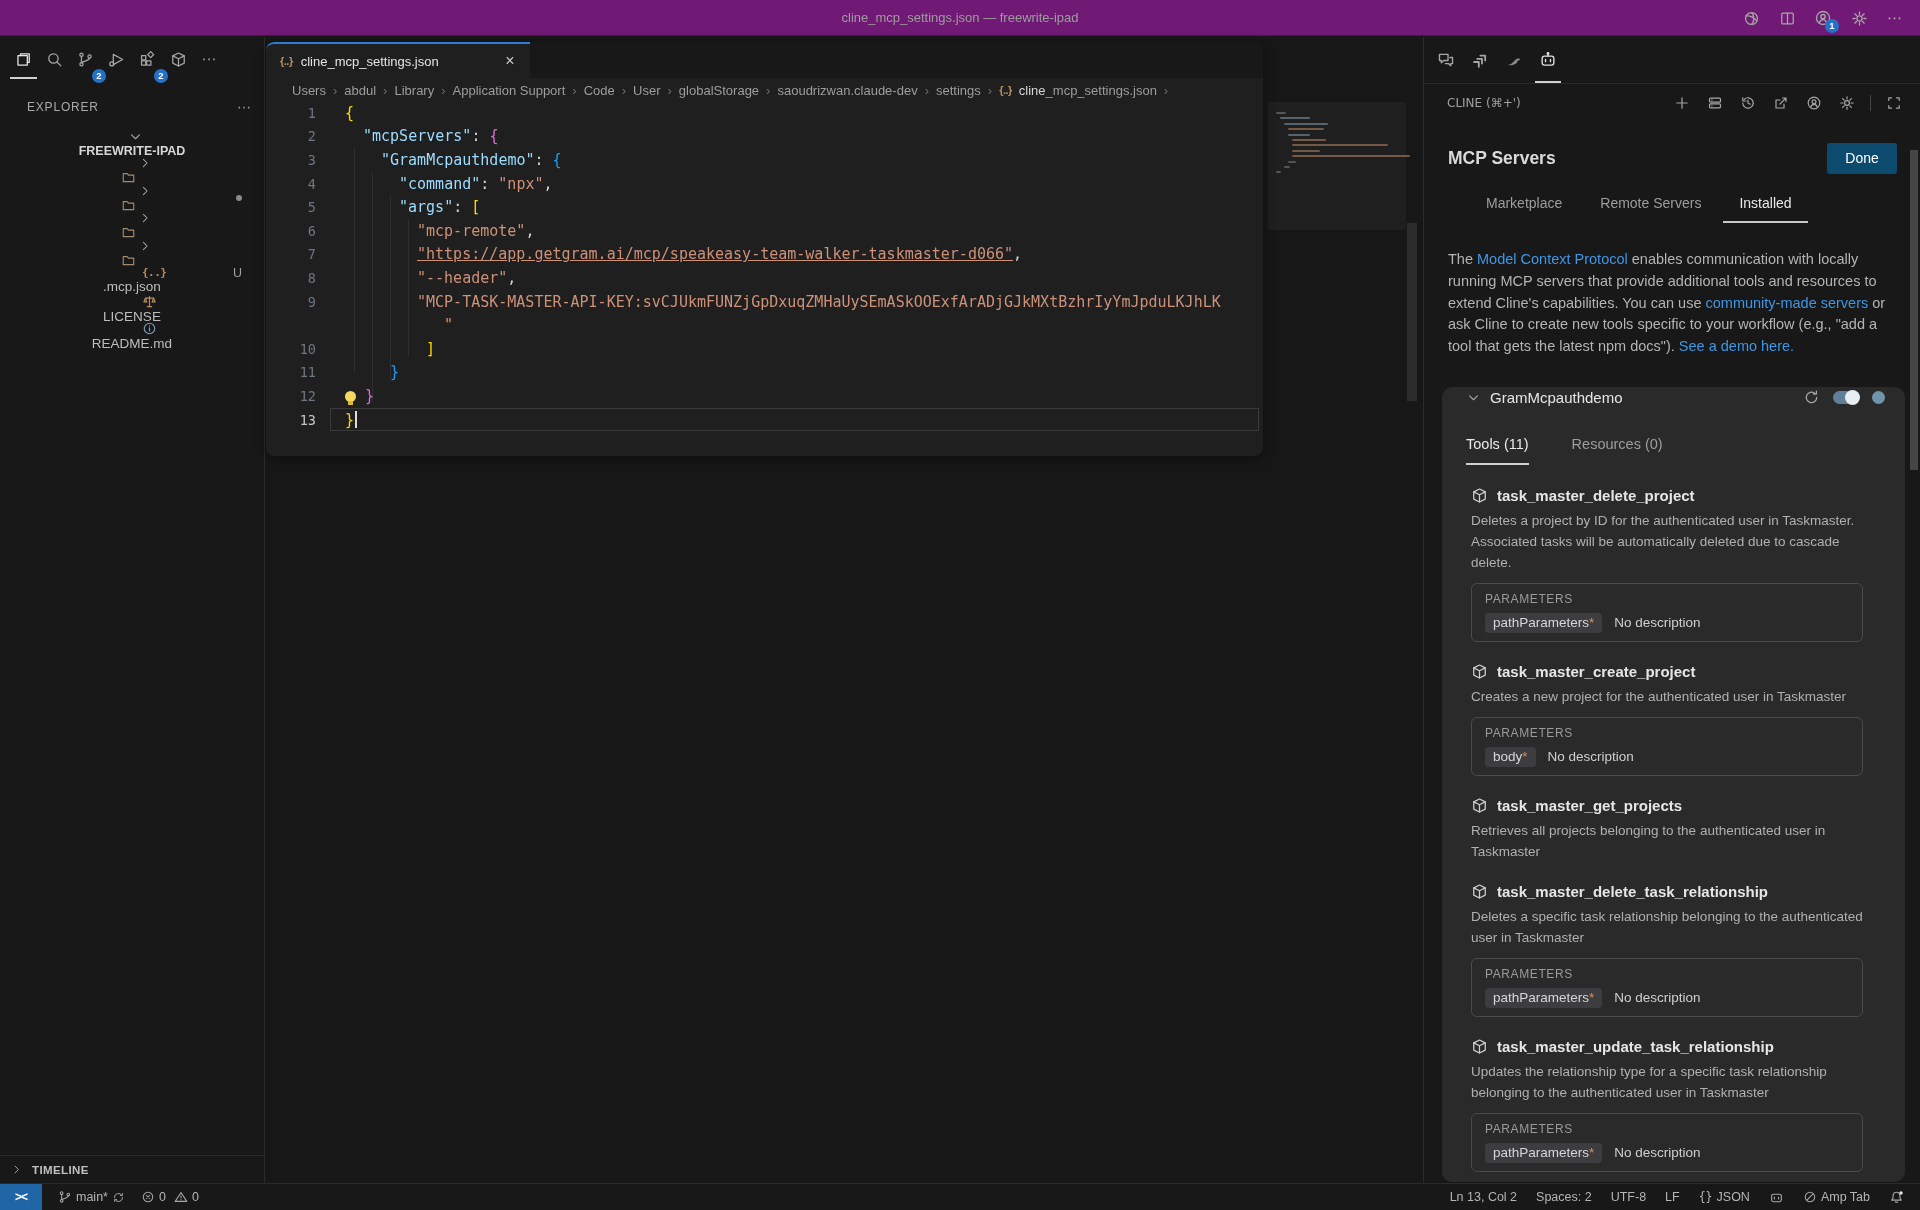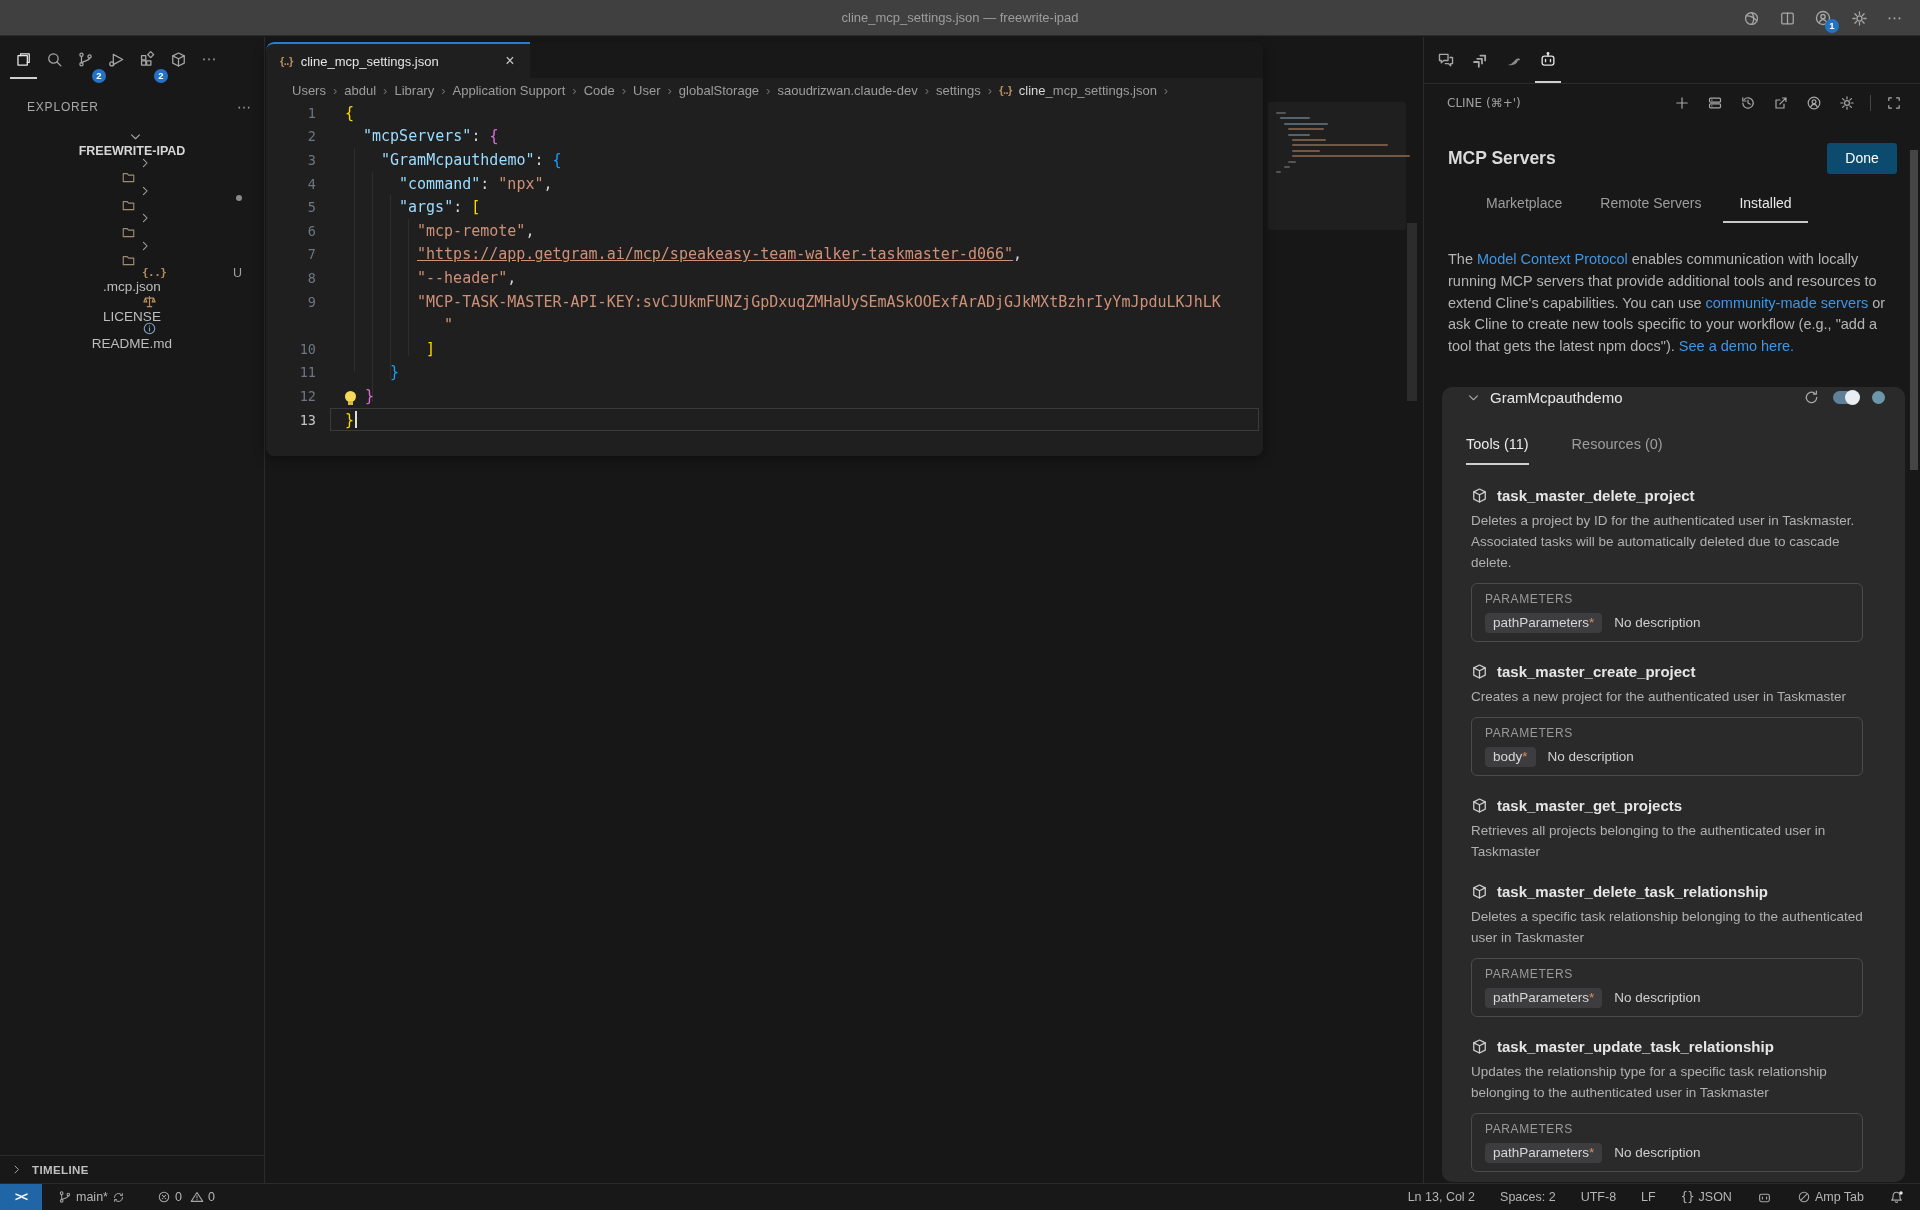--- a/index.html
+++ b/index.html
@@ -2,21 +2,21 @@
 <html><head>
 <meta charset="utf-8">
 <style>
   * { margin:0; padding:0; box-sizing:border-box; }
   html,body { background:#101010; }
   body { font-family:"Liberation Sans",sans-serif; }
   .app { position:relative; width:1920px; height:1210px; background:#181818; overflow:hidden; color:#cccccc; }
   svg.ic { fill:none; stroke:#a6a6a6; stroke-width:1.2; stroke-linecap:round; stroke-linejoin:round; display:block; }
 
   
-  .titlebar { position:absolute; left:0; top:0; width:1920px; height:36px; background:#404040; border-bottom:1px solid #2b2b2b; }
+  .titlebar { position:absolute; left:0; top:0; width:1920px; height:36px; background:#701a75; border-bottom:1px solid #2b2b2b; }
   .tb-title { position:absolute; left:0; right:0; top:0; height:36px; line-height:36px; text-align:center; font-size:13px; color:#9d9d9d; }
   .tb-icons { position:absolute; right:14px; top:0; height:36px; display:flex; align-items:center; gap:14px; }
   .tb-btn { position:relative; width:22px; height:22px; display:flex; align-items:center; justify-content:center; }
   .num-badge { position:absolute; right:-5px; bottom:-4px; min-width:14px; height:14px; border-radius:8px; background:#2472c8; color:#fff; font-size:9.5px; line-height:14px; text-align:center; font-weight:bold; }
   .tb-more { color:#b0b0b0; font-size:15px; letter-spacing:1px; }
 
   
   .sidebar { position:absolute; left:0; top:37px; width:265px; bottom:27px; background:#181818; border-right:1px solid #2b2b2b; }
   .act-row { position:absolute; left:8px; top:2px; display:flex; }
   .act-item { position:relative; width:31px; height:40px; display:flex; align-items:center; justify-content:center; }
@@ -105,22 +105,22 @@
   .param-row { margin-top:6px; display:flex; align-items:center; height:21px; }
   .chip { background:#3d3d40; border-radius:4px; padding:2px 8px 3px 8px; font-size:13.5px; color:#d6d6d6; }
   .chip .req { color:#d98e62; }
   .nodesc { margin-left:12px; font-size:13.5px; color:#cfcfcf; }
   .rp-scroll { position:absolute; right:2px; top:113px; width:8px; height:320px; background:#454545; border-radius:0; }
 
   
   .statusbar { position:absolute; left:0; right:0; bottom:0; height:27px; background:#181818; border-top:1px solid #2b2b2b; display:flex; align-items:center; font-size:12.5px; color:#b5b5b5; }
   .remote-chip { width:42px; height:27px; background:#2065a6; color:#fff; display:flex; align-items:center; justify-content:center; font-size:12px; font-weight:bold; letter-spacing:-1px; }
   .sb-item { display:flex; align-items:center; gap:4px; padding:0 6px; height:22px; }
-  .sb-left { display:flex; align-items:center; margin-left:10px; gap:20px; }
-  .sb-right { margin-left:auto; display:flex; align-items:center; gap:13px; padding-right:10px; }
+  .sb-left { display:flex; align-items:center; margin-left:10px; gap:4px; }
+  .sb-right { margin-left:auto; display:flex; align-items:center; gap:7px; padding-right:10px; }
   .bell-wrap { position:relative; }
 </style>
 </head>
 <body>
 
 <div class="app">
 
   <header class="titlebar">
     <div class="tb-title">cline_mcp_settings.json — freewrite-ipad</div>
     <div class="tb-icons">

